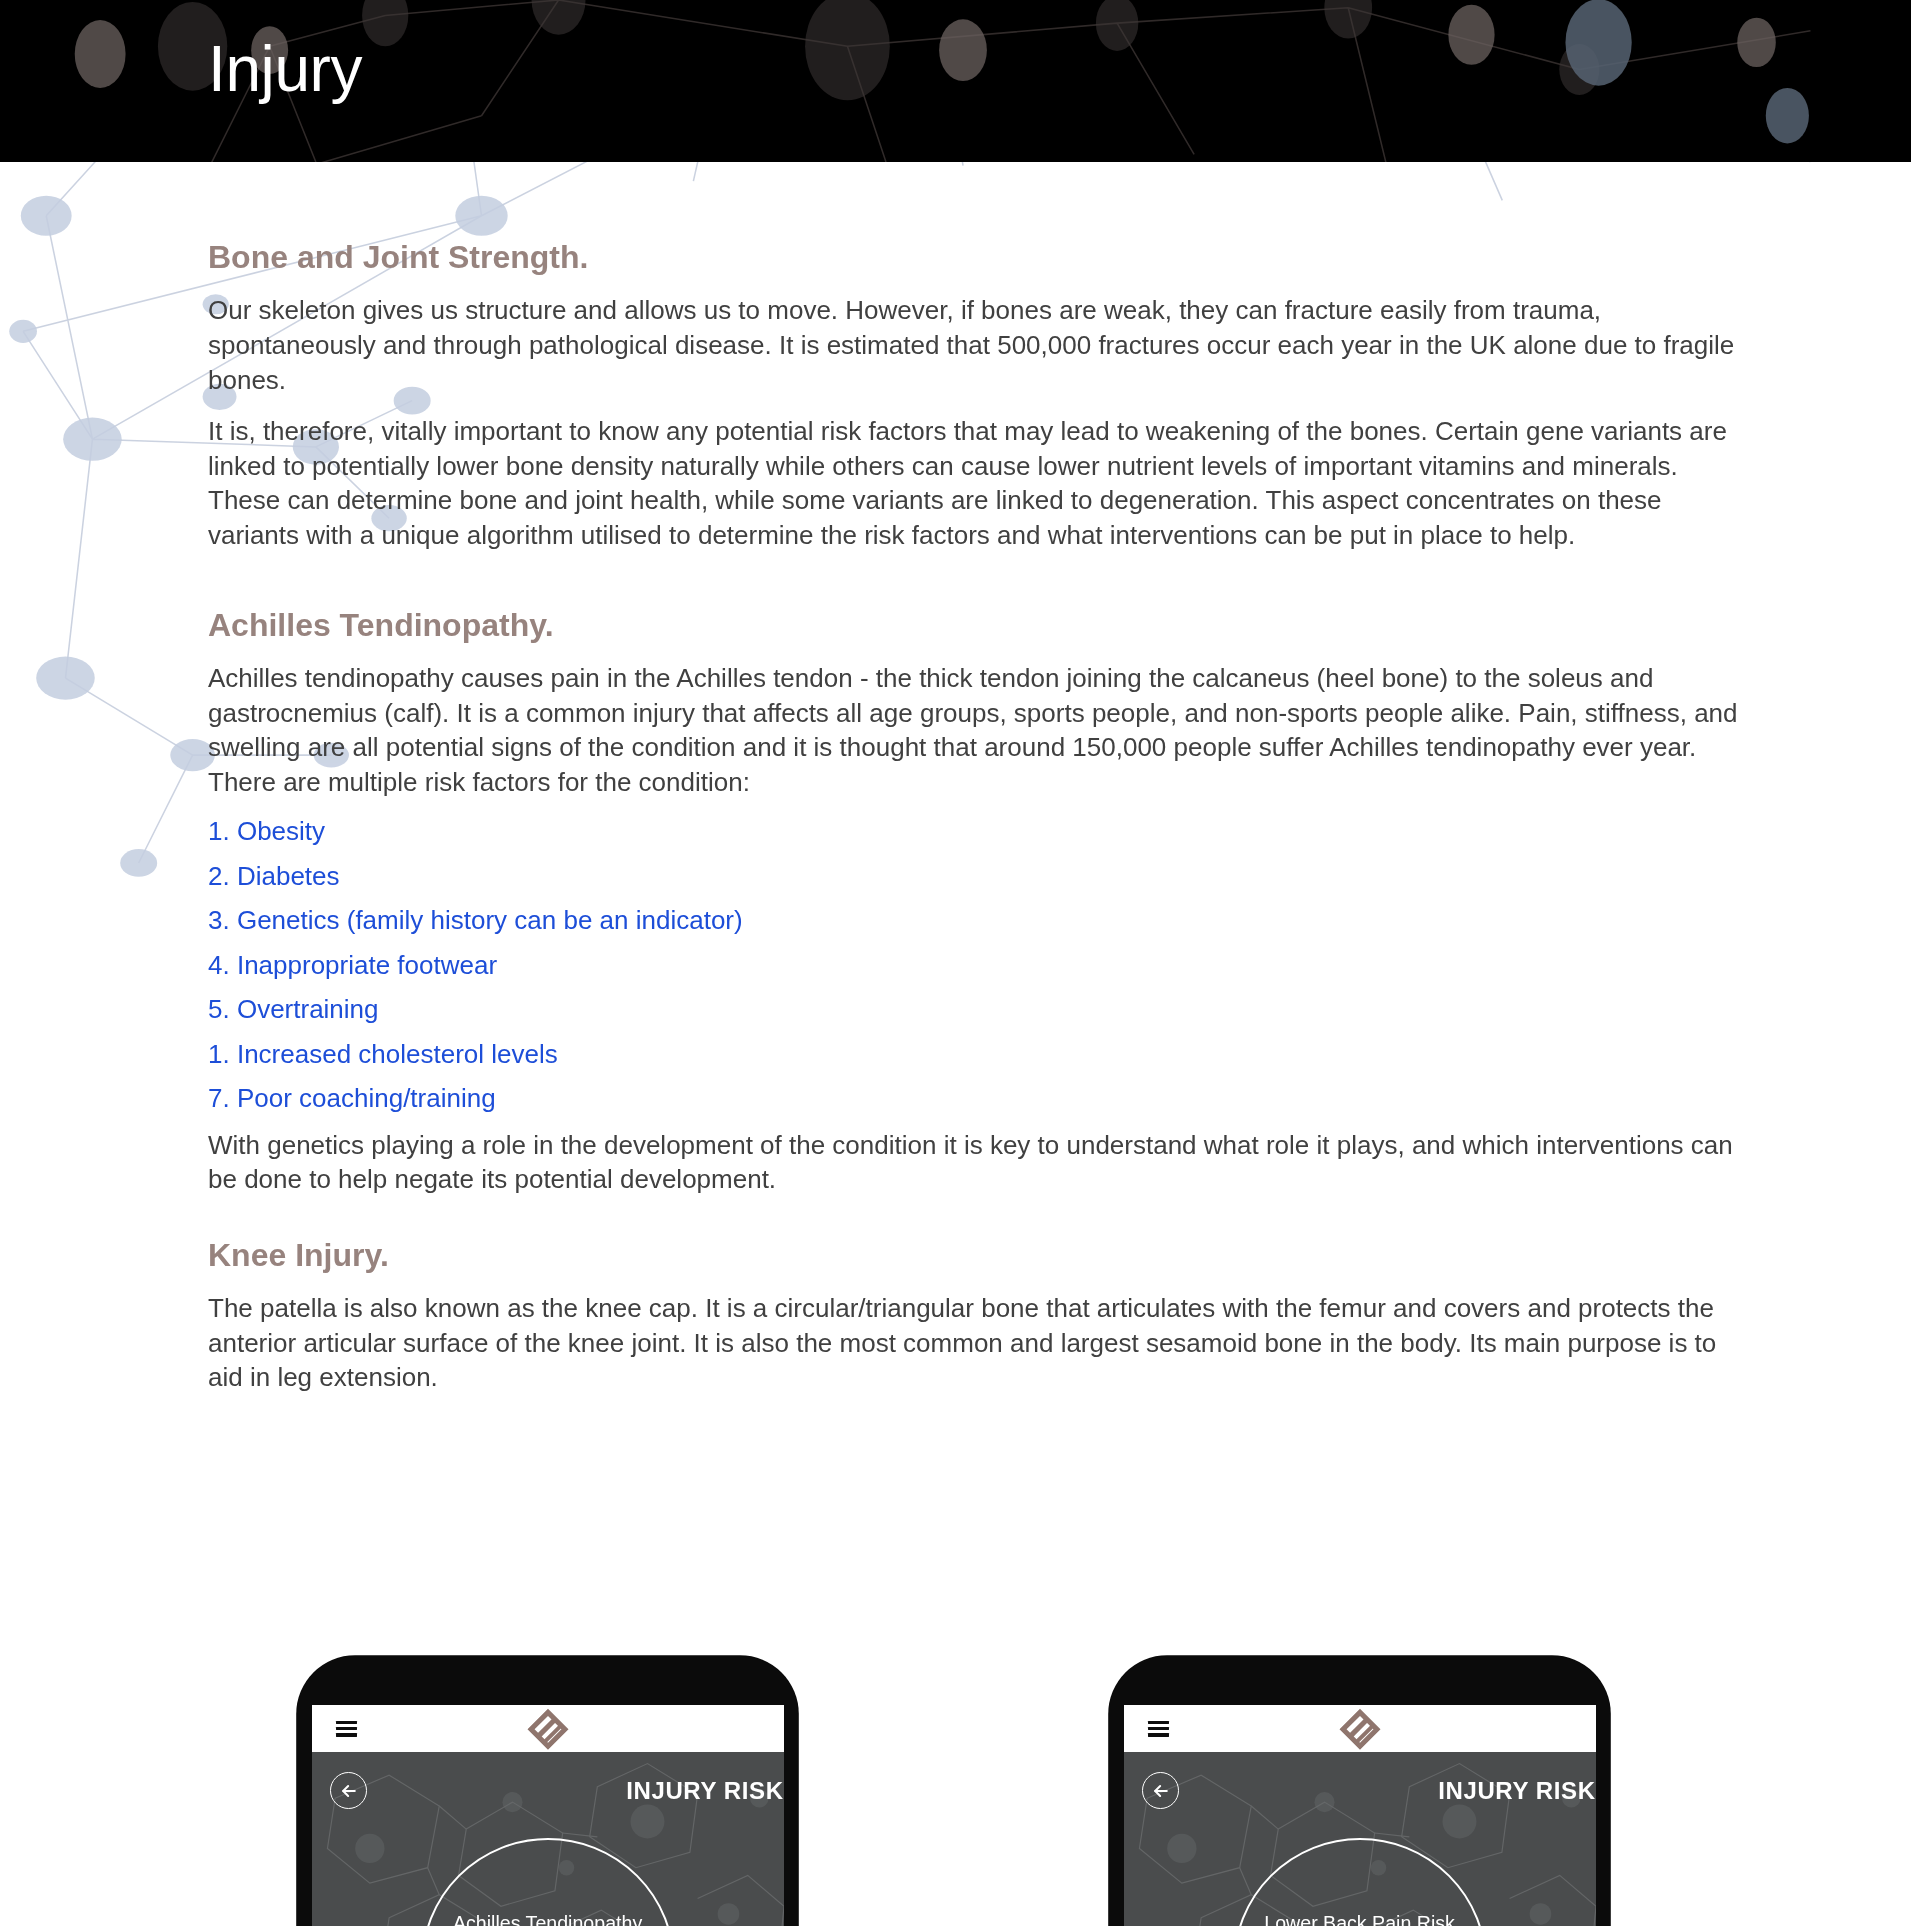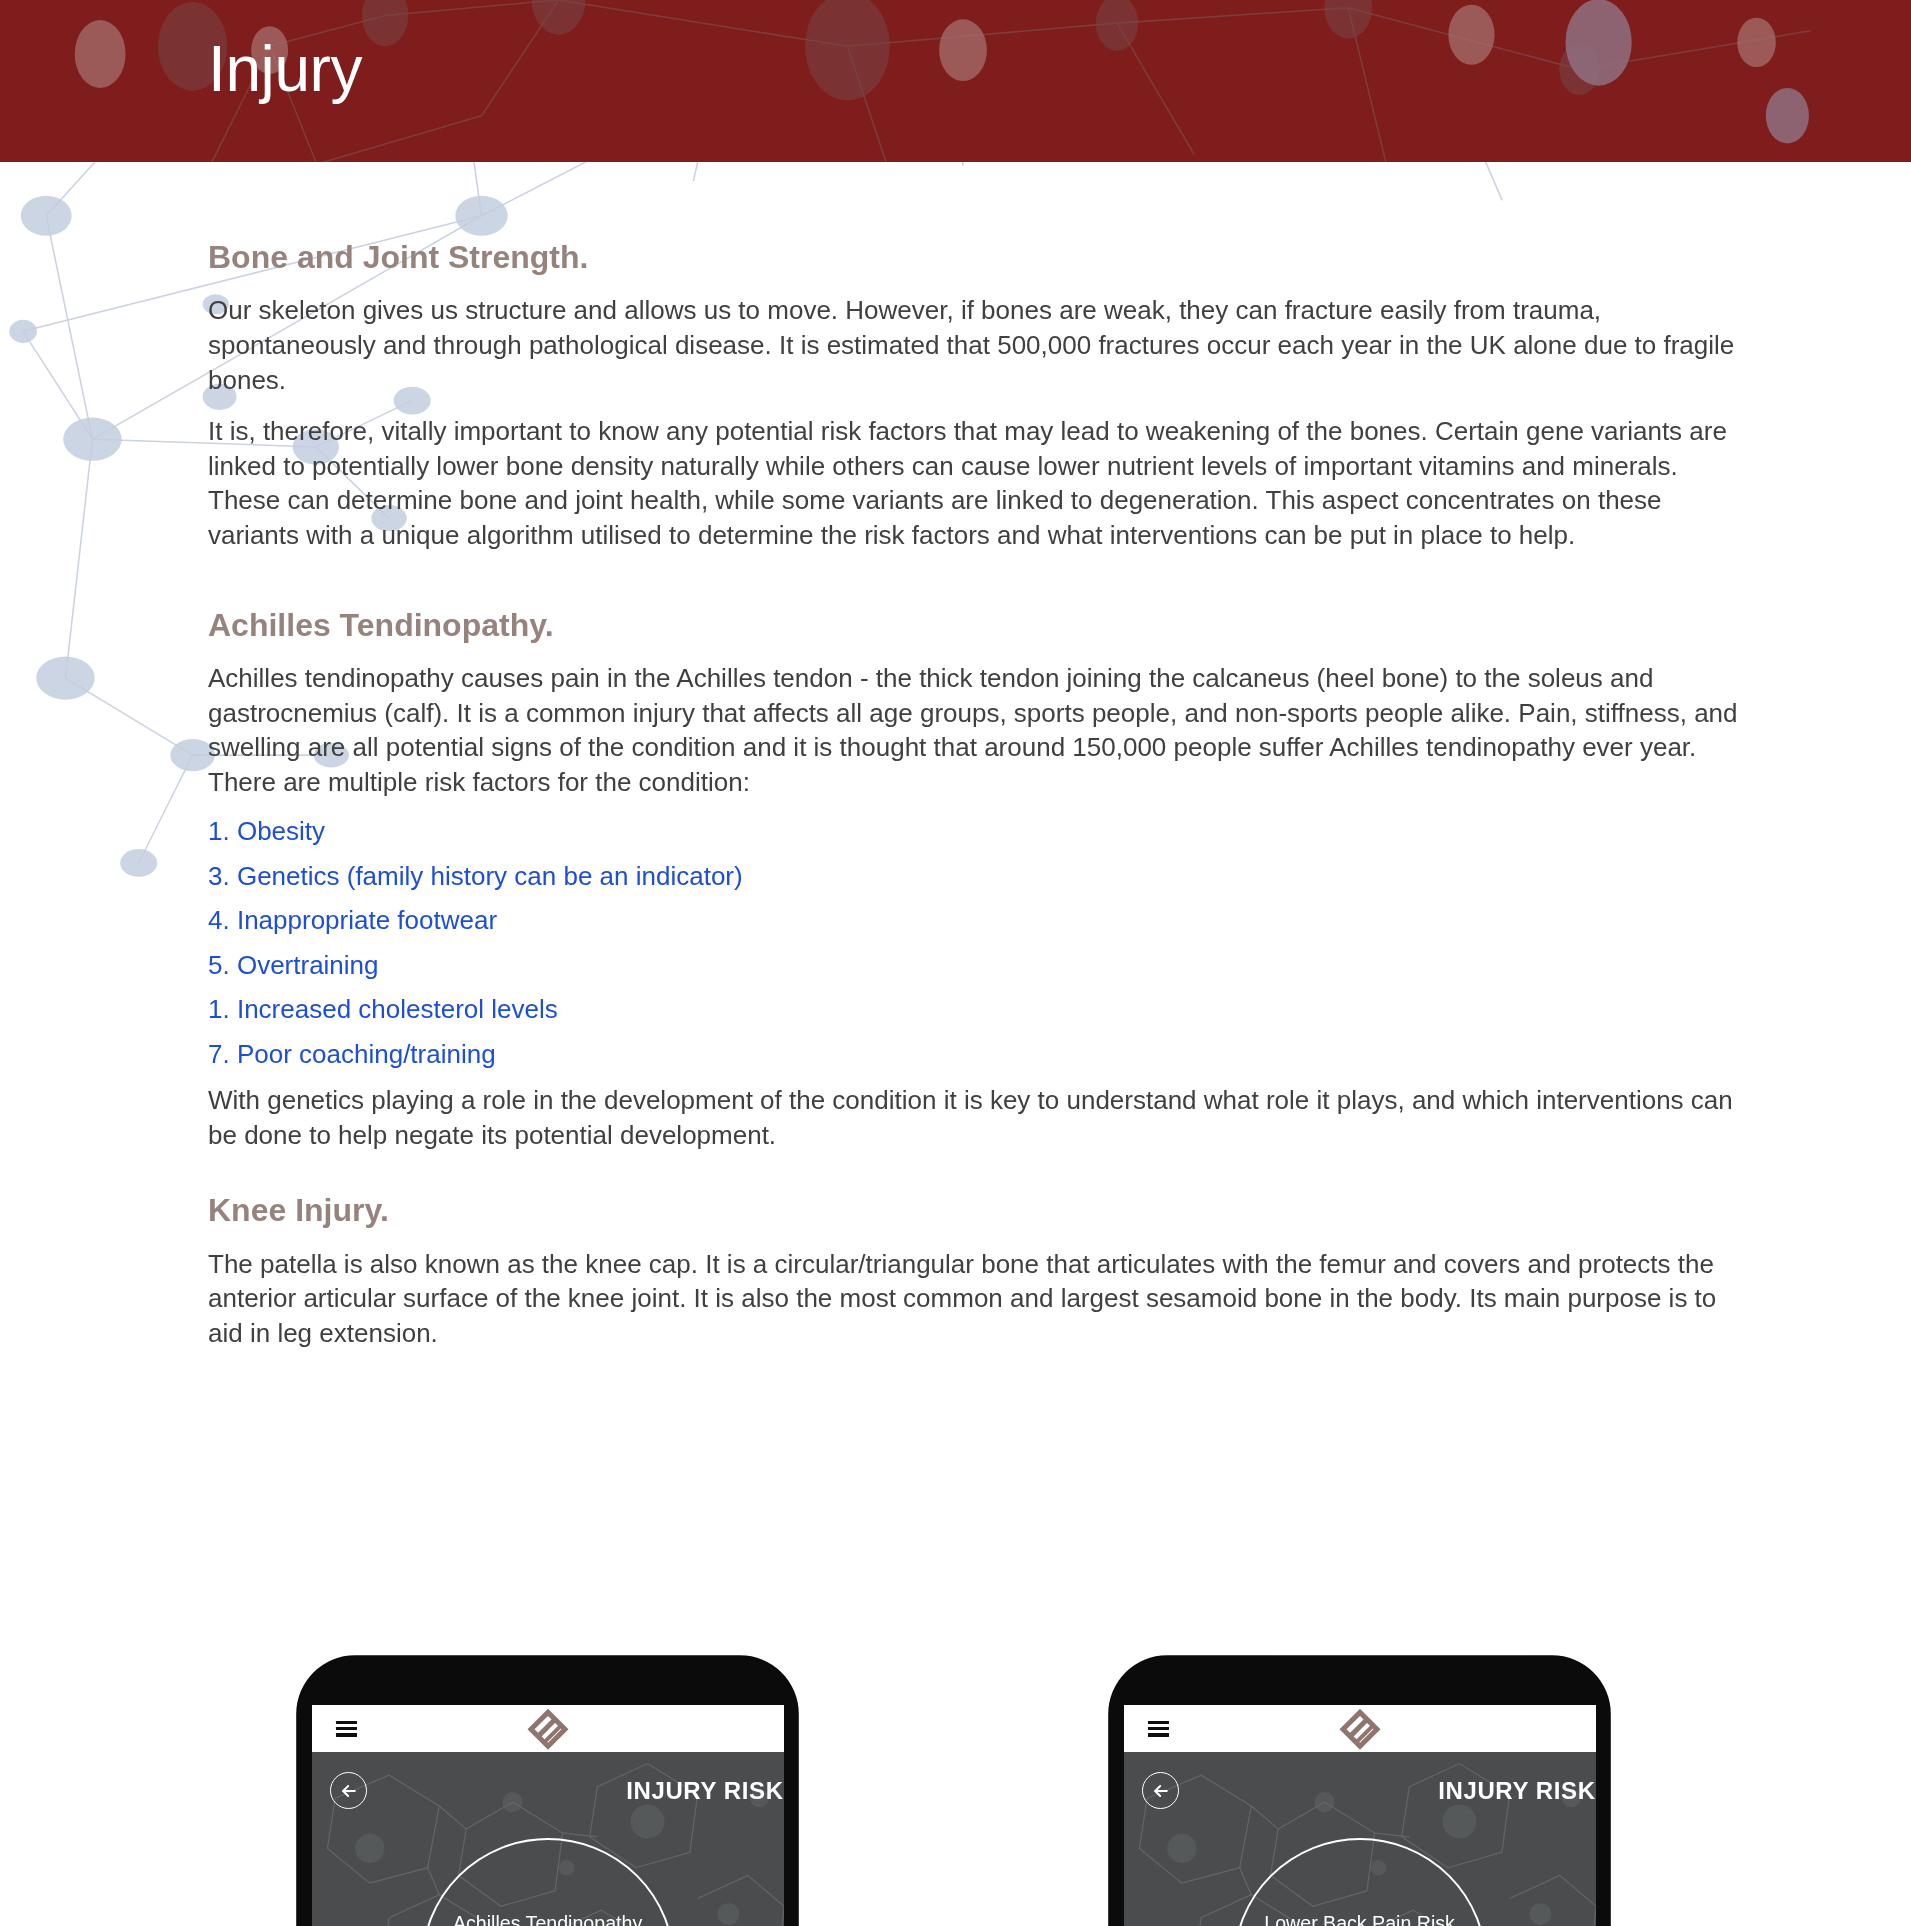--- a/index.html
+++ b/index.html
@@ -16,21 +16,21 @@
     position: absolute; left: 0; top: 0;
     width: 1911px; height: 2703px;
     pointer-events: none;
     z-index: 0;
   }
 
   
   .header-band {
     position: absolute; left: 0; top: 0;
     width: 1911px; height: 162px;
-    background: #7f1d1d;
+    background: #000000;
     overflow: hidden;
     z-index: 2;
   }
   .header-band .band-net { position: absolute; left:0; top:0; width:1911px; height:162px; opacity:.55; }
   .page-title {
     position: absolute;
     left: 208px; top: 37px;
     font-size: 64px;
     font-weight: 400;
     color: #ffffff;
@@ -225,20 +225,21 @@
 
   <h2 class="sec-head">Bone and Joint Strength.</h2>
   <p class="body">Our skeleton gives us structure and allows us to move. However, if bones are weak, they can fracture easily from trauma, spontaneously and through pathological disease. It is estimated that 500,000 fractures occur each year in the UK alone due to fragile bones.</p>
   <p class="body">It is, therefore, vitally important to know any potential risk factors that may lead to weakening of the bones. Certain gene variants are linked to potentially lower bone density naturally while others can cause lower nutrient levels of important vitamins and minerals. These can determine bone and joint health, while some variants are linked to degeneration. This aspect concentrates on these variants with a unique algorithm utilised to determine the risk factors and what interventions can be put in place to help.</p>
 
   <div class="sec-gap"></div>
 
   <h2 class="sec-head">Achilles Tendinopathy.</h2>
   <p class="body tight">Achilles tendinopathy causes pain in the Achilles tendon - the thick tendon joining the calcaneus (heel bone) to the soleus and gastrocnemius (calf). It is a common injury that affects all age groups, sports people, and non-sports people alike. Pain, stiffness, and swelling are all potential signs of the condition and it is thought that around 150,000 people suffer Achilles tendinopathy ever year. There are multiple risk factors for the condition:</p>
   <div class="li">1. Obesity</div>
+  <div class="li">2. Diabetes</div>
   <div class="li">3. Genetics (family history can be an indicator)</div>
   <div class="li">4. Inappropriate footwear</div>
   <div class="li">5. Overtraining</div>
   <div class="li">1. Increased cholesterol levels</div>
   <div class="li">7. Poor coaching/training</div>
   <p class="body" style="margin-top:11.6px;">With genetics playing a role in the development of the condition it is key to understand what role it plays, and which interventions can be done to help negate its potential development.</p>
 
   <div class="sec-gap-sm"></div>
 
   <h2 class="sec-head">Knee Injury.</h2>

